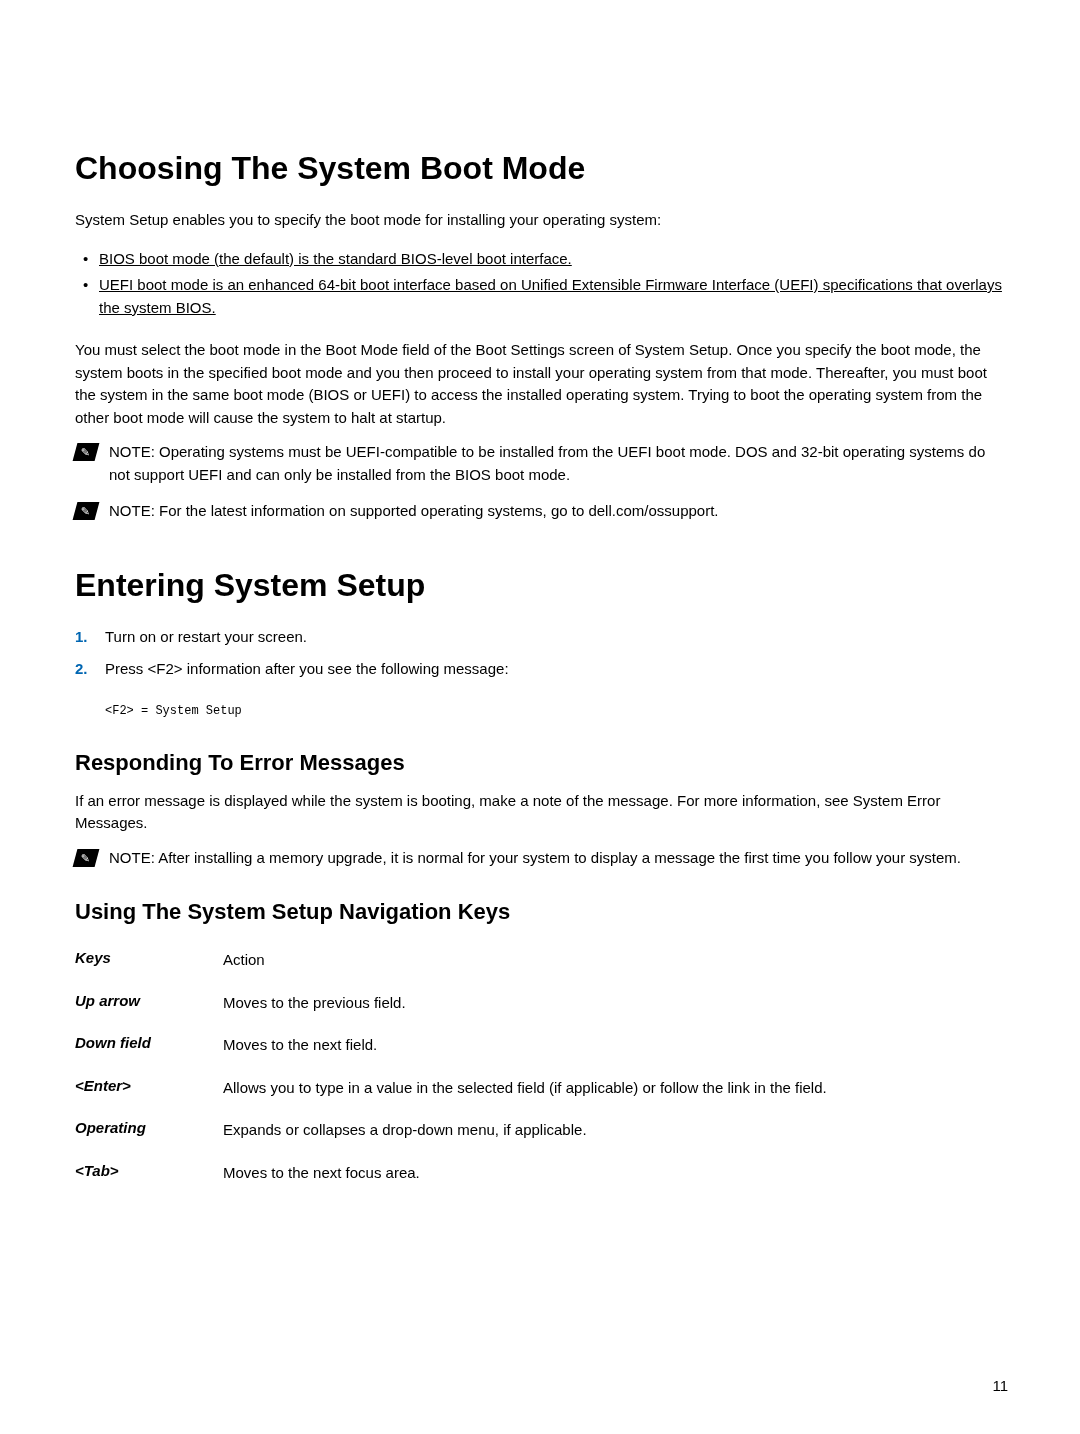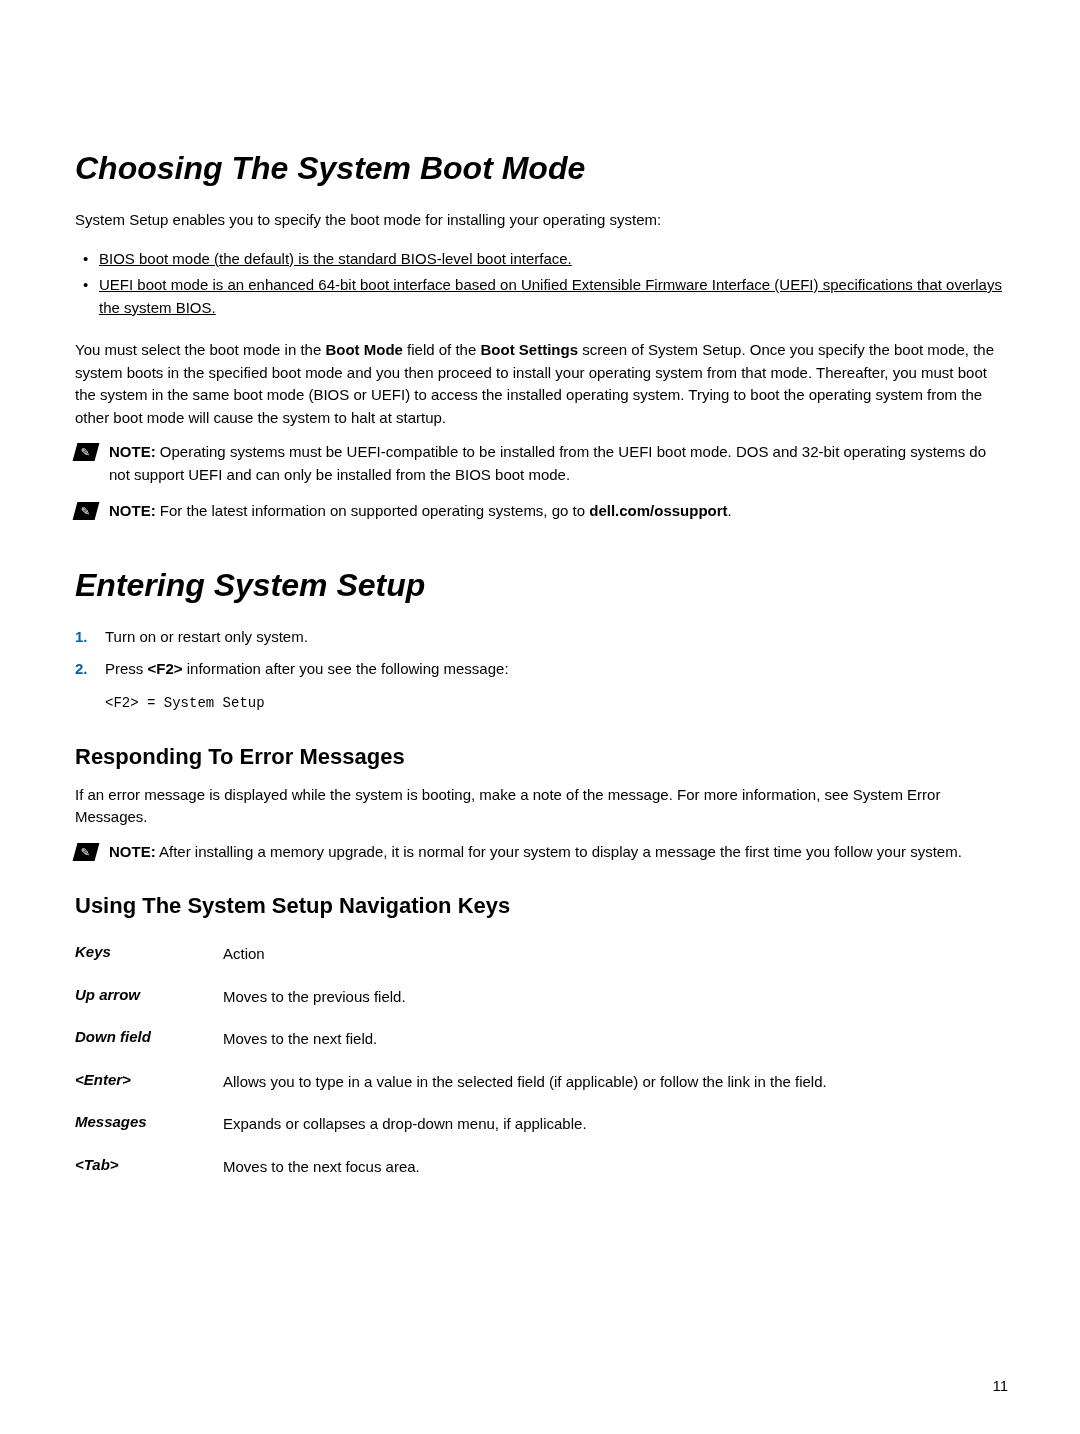--- a/index.html
+++ b/index.html
@@ -13,21 +13,20 @@
       width: 1080px;
       height: 1434px;
       padding: 150px 75px 50px 75px;
       color: #000;
       position: relative;
     }
     h1 {
       font-size: 32px;
       font-weight: bold;
       margin-bottom: 22px;
-      font-style: italic;
     }
     .intro-text {
       font-size: 15px;
       margin-bottom: 16px;
       line-height: 1.5;
     }
     .bullet-list {
       list-style: none;
       margin-bottom: 20px;
     }
@@ -88,22 +87,22 @@
       margin-bottom: 10px;
     }
     .ordered-list li .num {
       position: absolute;
       left: 0;
       font-weight: bold;
       color: #0066b2;
     }
     .code-text {
       font-family: "Courier New", monospace;
-      font-size: 14px;
-      margin-top: 12px;
+      font-size: 12px;
+      margin-top: 21px;
     }
     .sub-para {
       font-size: 15px;
       line-height: 1.5;
       padding-left: 30px;
       margin-top: 14px;
     }
     h2 {
       font-size: 22px;
       font-weight: bold;
@@ -132,21 +131,21 @@
       font-size: 15px;
       line-height: 1.5;
     }
     .page-number {
       position: absolute;
       bottom: 40px;
       right: 72px;
       font-size: 15px;
     }
     strong {
-      font-weight: bold;
+      font-weight: normal;
     }
   </style>
 </head>
 <body>
 
 <h1>Choosing The System Boot Mode</h1>
 
 <p class="intro-text">System Setup enables you to specify the boot mode for installing your operating system:</p>
 
 <ul class="bullet-list">
@@ -174,21 +173,21 @@
   <div class="note-text">
     <strong>NOTE:</strong><span> For the latest information on supported operating systems, go to </span><strong>dell.com/ossupport</strong><span>.</span>
   </div>
 </div>
 
 <h1 class="h1-second">Entering System Setup</h1>
 
 <ol class="ordered-list">
   <li>
     <span class="num">1.</span>
-    <span>Turn on or restart only system.</span>
+    <span>Turn on or restart your screen.</span>
   </li>
   <li>
     <span class="num">2.</span>
     <span>Press </span><strong>&lt;F2&gt;</strong><span> information after you see the following message:</span>
     <div class="code-text">&lt;F2&gt; = System Setup</div>
   </li>
 </ol>
 
 <h2>Responding To Error Messages</h2>
 
@@ -216,21 +215,21 @@
   </div>
   <div class="keys-row">
     <div class="keys-col1">Down field</div>
     <div class="keys-col2">Moves to the next field.</div>
   </div>
   <div class="keys-row">
     <div class="keys-col1">&lt;Enter&gt;</div>
     <div class="keys-col2">Allows you to type in a value in the selected field (if applicable) or follow the link in the field.</div>
   </div>
   <div class="keys-row">
-    <div class="keys-col1">Messages</div>
+    <div class="keys-col1">Operating</div>
     <div class="keys-col2">Expands or collapses a drop-down menu, if applicable.</div>
   </div>
   <div class="keys-row">
     <div class="keys-col1">&lt;Tab&gt;</div>
     <div class="keys-col2">Moves to the next focus area.</div>
   </div>
 </div>
 
 <div class="page-number">11</div>
 

